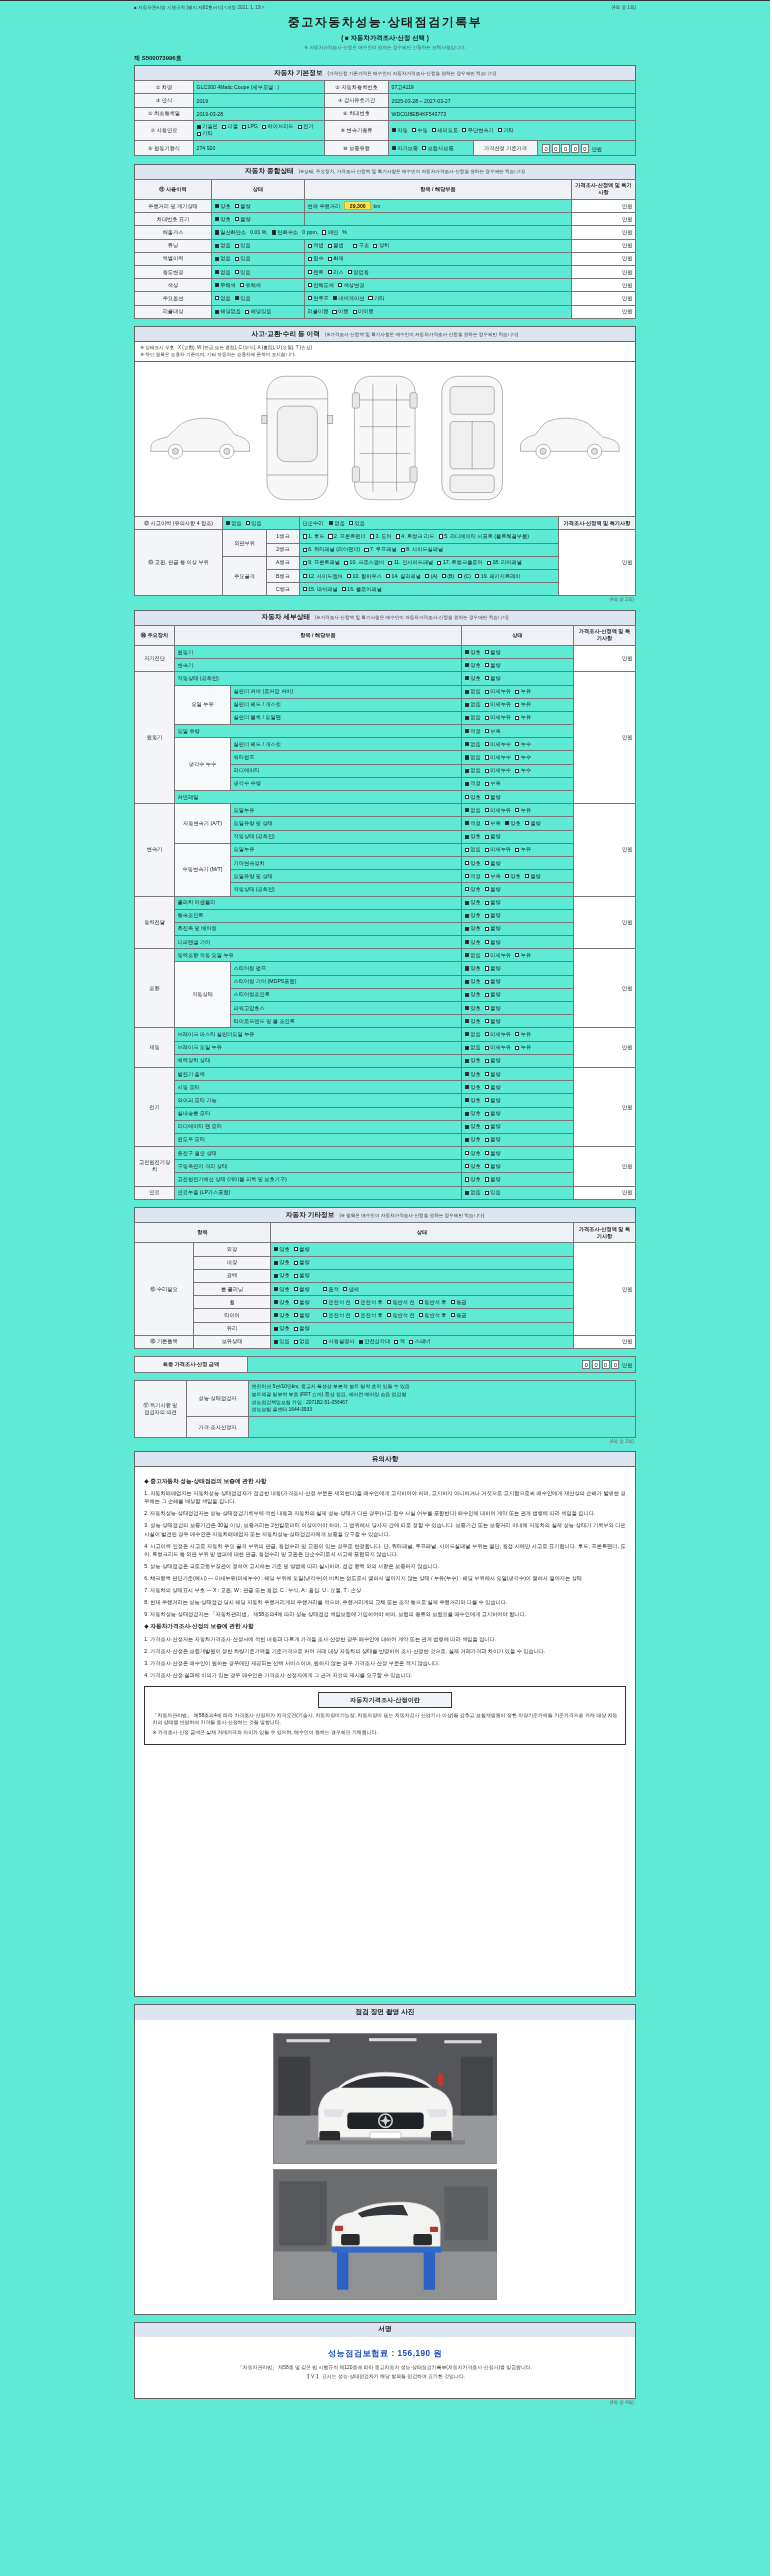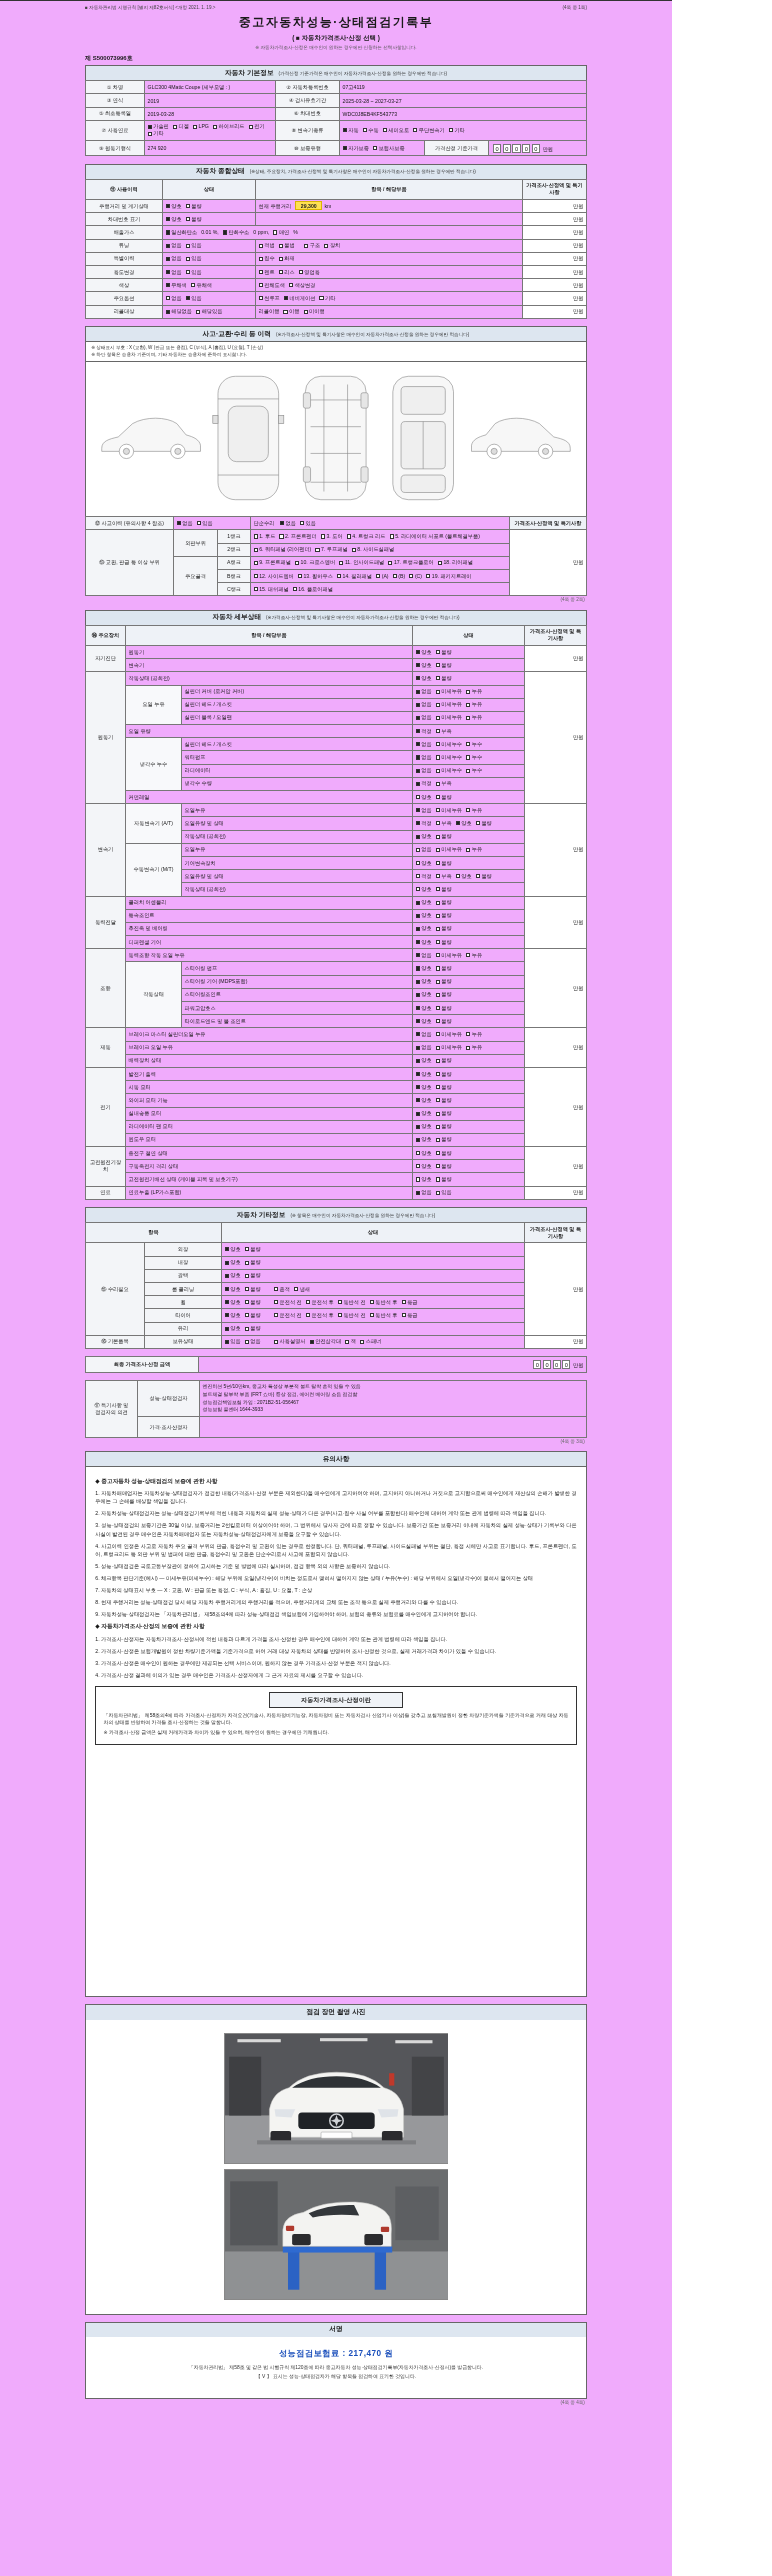--- a/index.html
+++ b/index.html
@@ -1,18 +1,18 @@
 <!DOCTYPE html>
 <html style="font-size:8.2px"><head>
 <meta charset="utf-8">
 <style>
   *{box-sizing:border-box}
   html,body{margin:0;padding:0}
   body{background:#fff;font-family:"Liberation Sans","DejaVu Sans",sans-serif;color:#1a1a1a}
-  .canvas{width:672px;height:2576px;overflow:hidden;border-top:1.5px solid #333;background:#f0abfc;position:relative}
+  .canvas{width:770px;height:2576px;overflow:hidden;border-top:1.5px solid #333;background:#5eead4;position:relative}
   .sheet{width:502px;margin:0 auto;padding-top:4.1px}
   .topline{display:flex;justify-content:space-between;font-size:4.6px;color:#444;margin-bottom:4.1px}
   .hdr{text-align:center;margin:3.1px 0 4.1px}
   .hdr .title{font-size:12px;font-weight:bold;letter-spacing:1.5px}
   .hdr .sub{font-size:6.4px;margin-top:2.6px;font-weight:bold}
   .hdr .subnote{font-size:4.6px;color:#555;margin-top:2.1px}
   .docno{font-size:6px;font-weight:bold;margin:4.1px 0 2.1px;text-align:left}
   section{margin-bottom:7.2px}
   .sec-bar{border:0.5px solid #666;border-bottom:none;background:#dde6f0;text-align:center;font-weight:bold;font-size:6.7px;padding:2.6px 0}
   .sec-bar .note{font-weight:normal;font-size:4.6px;color:#333;margin-left:3.1px}
@@ -702,21 +702,21 @@
           </svg>
         </figure>
       </div>
     </section>
 
     <section>
       <div class="sec-bar">
         <span>서명</span>
       </div>
       <div class="sig-wrap">
-        <div class="insurance">성능점검보험료 : 217,470 원</div>
+        <div class="insurance">성능점검보험료 : 156,190 원</div>
         <div class="footers">
           <div>「자동차관리법」 제58조 및 같은 법 시행규칙 제120조에 따라 중고자동차 성능·상태점검기록부(자동차가격조사·산정서)를 발급합니다.</div>
           <div>【 V 】 표시는 성능·상태점검자가 해당 항목을 점검하여 표기한 것입니다.</div>
         </div>
       </div>
       <div class="pagebreak">(4쪽 중 4쪽)</div>
     </section>
 
   </div>
 </div>

